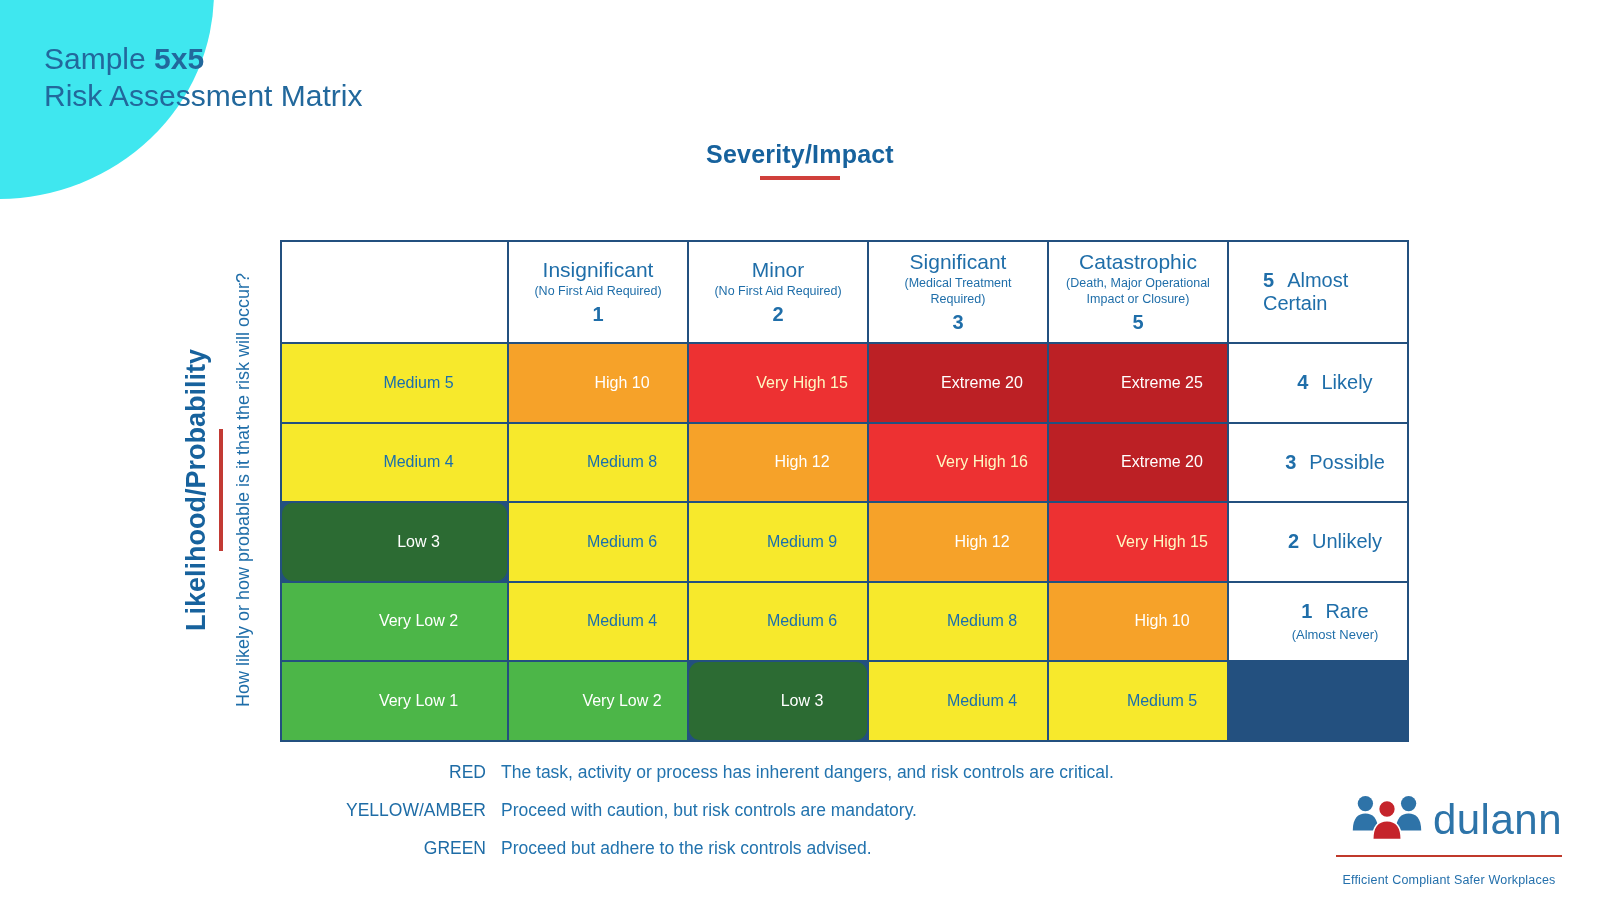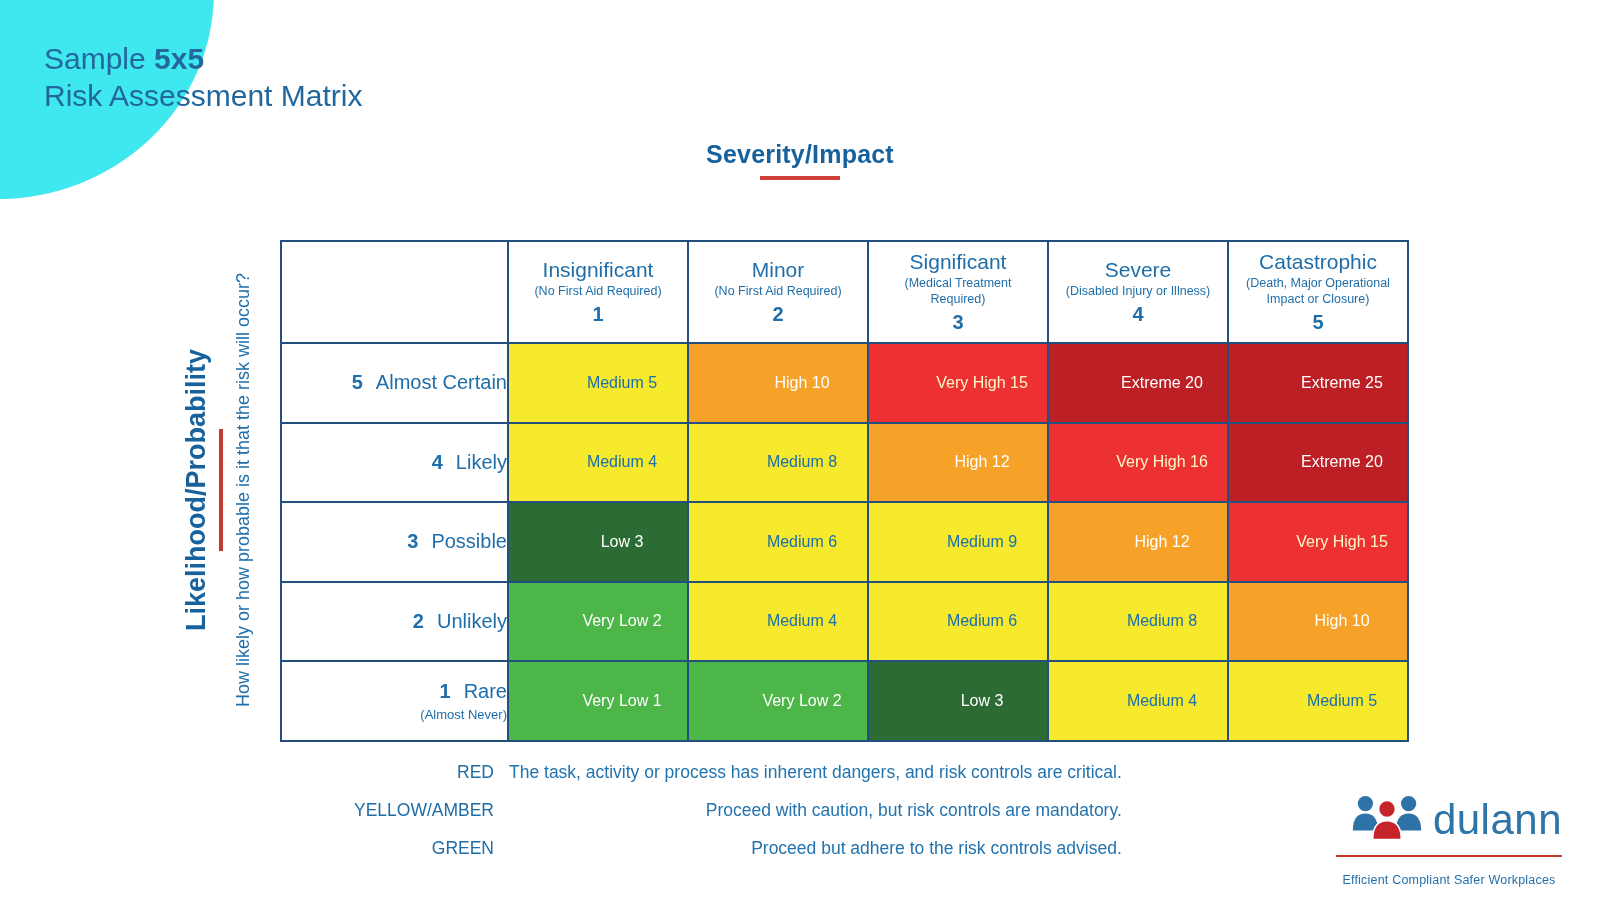--- a/index.html
+++ b/index.html
@@ -41,41 +41,41 @@
     position:absolute; left:280px; top:240px;
     display:grid; grid-template-columns:225px repeat(5,178px);
     grid-template-rows:100px repeat(5,77.5px);
     background:#23507F; gap:2px; padding:2px;
   }
   .cell { background:#fff; display:flex; flex-direction:column; align-items:center; justify-content:center; }
   .head { padding:0 8px; text-align:center; }
   .ht { font-size:21px; color:#1F6EA9; }
   .hs { font-size:12.5px; line-height:1.25; color:#1F6EA9; margin-top:2px; }
   .hn { font-size:20px; font-weight:bold; color:#1F6EA9; margin-top:3px; }
-  .rowhead { align-items:flex-end; justify-content:center; padding-left:34px; }
+  .rowhead { align-items:center; justify-content:center; padding-left:34px; }
   .rh-line { font-size:20px; color:#1F6EA9; }
   .rh-line b { margin-right:13px; }
   .rh-sub { font-size:13px; color:#1F6EA9; margin-top:4px; }
   .dcell { font-size:16px; justify-content:center; text-align:center;padding-left:48px; }
 
   .c-yellow    { background:#F7E92C; color:#1A6FAD; }
   .c-orange    { background:#F6A229; color:#FFFFFF; }
   .c-red       { background:#ED3132; color:#fef9c3;text-align:center; }
   .c-darkred   { background:#BC2025; color:#FFFFFF; }
   .c-green     { background:#4CB648; color:#FFFFFF; }
-  .c-darkgreen { background:#2C6B33; color:#FFFFFF; }
+  .c-darkgreen { background:#2C6B33; color:#FFFFFF;border-radius:11px; }
 
   
   .legend {
-    position:absolute; left:276px; top:762px;
+    position:absolute; left:268px; top:762px;
     display:grid; grid-template-columns:218px auto; column-gap:15px; row-gap:17px;
     font-size:17.5px; color:#2273AE;
   }
   .legend-label { text-align:right; font-weight:500; color:#1E6CA6; }
-  .legend-text { text-align:right; }
+  .legend-text { text-align:left; }
 
   
   .logo { position:absolute; left:1336px; top:792px; width:226px; }
   .logo-row { display:flex; align-items:center; justify-content:flex-end; gap:10px; }
   .logo-word { font-size:42px; line-height:1; color:#2D74A9; font-weight:500; letter-spacing:0.5px; }
   .logo-line { height:2px; background:#C0392B; margin-top:7px; }
   .logo-tagline { font-size:12.5px; color:#2470AC; margin-top:16px; text-align:center; white-space:nowrap; letter-spacing:0.2px; }
 </style>
 </head>
 <body>
@@ -112,25 +112,20 @@
     </div>
     <div class="cell head">
       <div class="ht">Minor</div>
       <div class="hs">(No First Aid Required)</div>
       <div class="hn">2</div>
     </div>
     <div class="cell head">
       <div class="ht">Significant</div>
       <div class="hs">(Medical Treatment Required)</div>
       <div class="hn">3</div>
-    </div>
-    <div class="cell head">
-      <div class="ht">Severe</div>
-      <div class="hs">(Disabled Injury or Illness)</div>
-      <div class="hn">4</div>
     </div>
     <div class="cell head">
       <div class="ht">Catastrophic</div>
       <div class="hs">(Death, Major Operational Impact or Closure)</div>
       <div class="hn">5</div>
     </div>
 
     <div class="cell rowhead">
       <div class="rh-line"><b>5</b><span>Almost Certain</span></div>
     </div>

